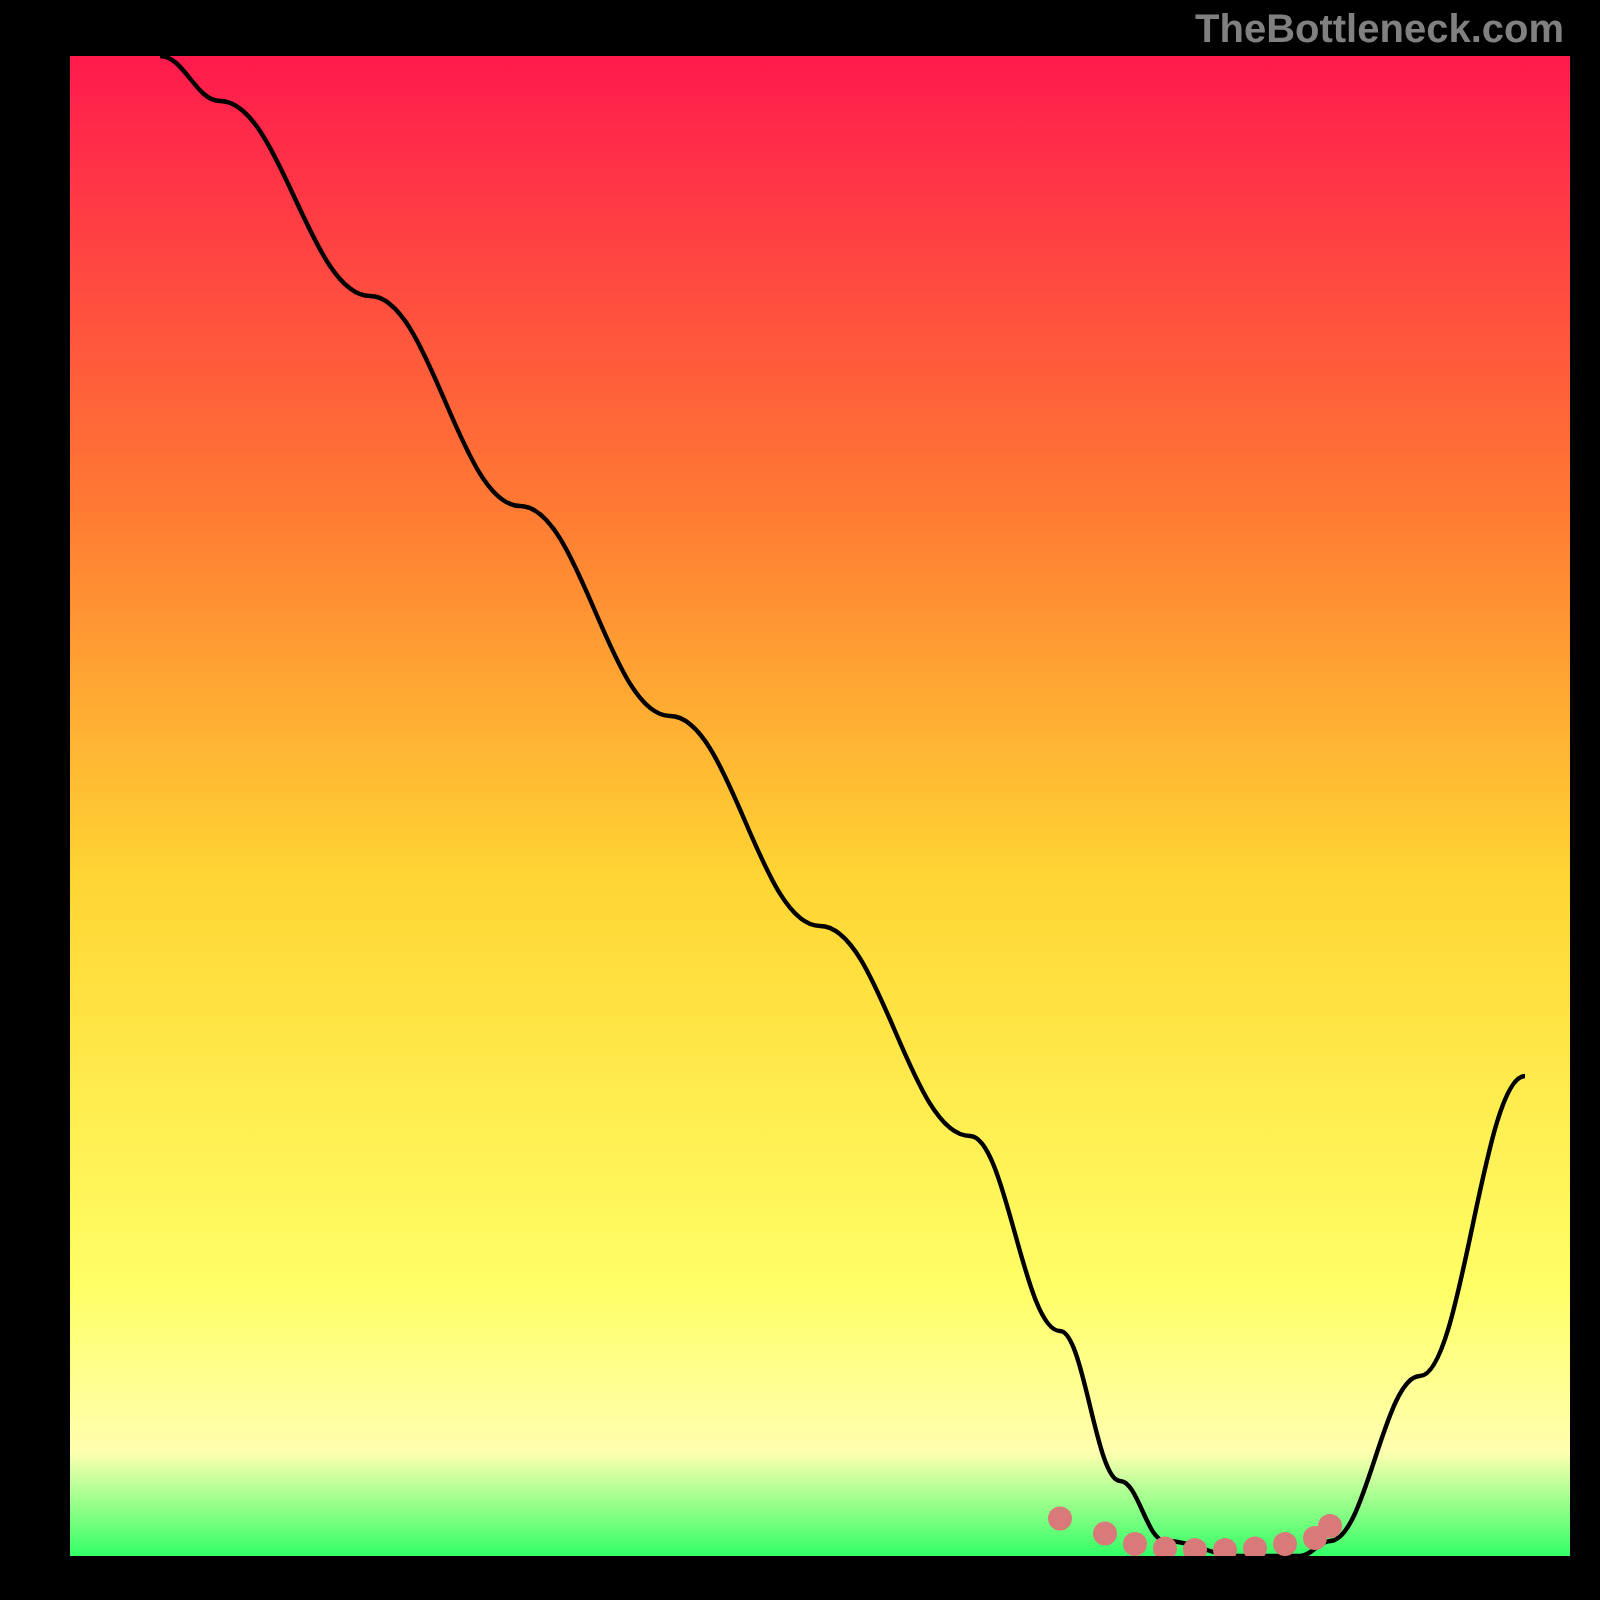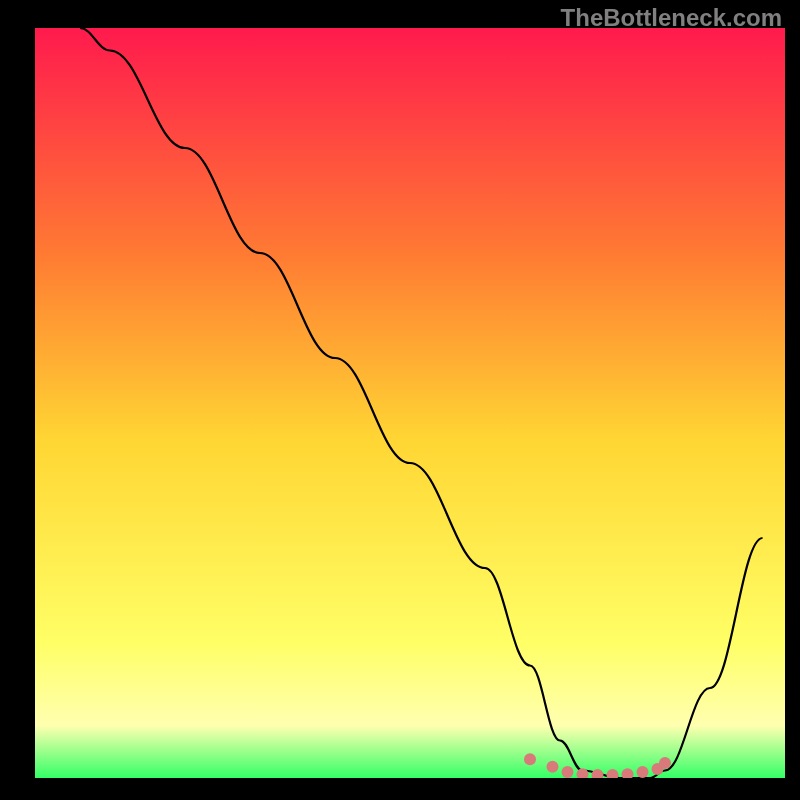--- a/index.html
+++ b/index.html
@@ -15,21 +15,21 @@
     position: relative;
     width: 800px;
     height: 800px;
     background: #000;
   }
   .watermark {
     position: absolute;
     top: 4px;
     right: 18px;
     color: #808080;
-    font-size: 24px;
+    font-size: 20px;
     font-weight: bold;
     z-index: 10;
   }
   .plot-area {
     position: absolute;
     left: 35px;
     top: 28px;
     width: 750px;
     height: 750px;
   }

